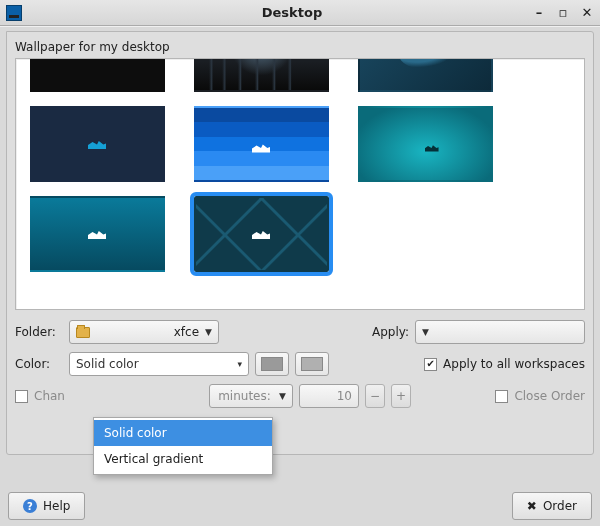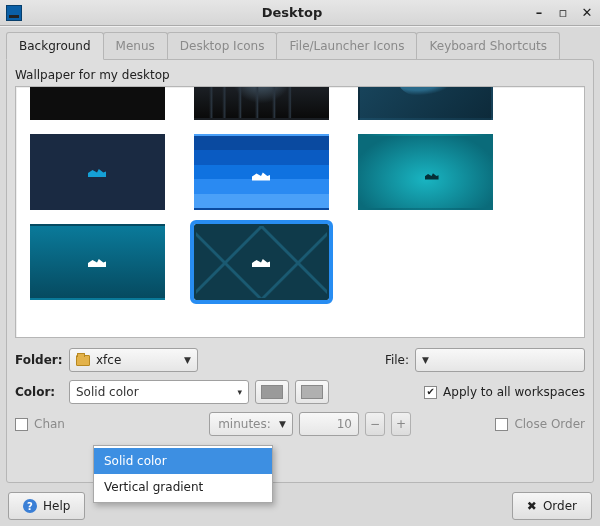--- a/index.html
+++ b/index.html
@@ -143,34 +143,34 @@
       linear-gradient(45deg, transparent 30%, #1a5a72 31%, #1a5a72 32%, transparent 33%,
                              transparent 66%, #1a5a72 67%, #1a5a72 68%, transparent 69%),
       linear-gradient(-45deg, transparent 30%, #1a5a72 31%, #1a5a72 32%, transparent 33%,
                               transparent 66%, #1a5a72 67%, #1a5a72 68%, transparent 69%); }
   .wp8::after { content:""; position:absolute; left:50%; top:50%; width:18px; height:10px; transform:translate(-50%,-50%);
     background:#fff; clip-path: polygon(0 60%, 25% 30%, 50% 55%, 60% 20%, 85% 55%, 100% 45%, 100% 100%, 0 100%); }
 
   
   .row { display:flex; align-items:center; margin-top:8px; gap:6px; font-size:12px; }
   .row.first { margin-top: 10px; }
-  .label { width: 48px; text-align: left; font-weight: bold; }
+  .label { width: 48px; text-align: left; }
   .combo, .spin, .swatch-btn {
     height: 24px;
     background: linear-gradient(#f8f8f8, #e6e6e6);
     border: 1px solid #a0a0a0;
     border-radius: 3px;
     display: inline-flex;
     align-items: center;
     padding: 0 6px;
     font-size: 12px;
   }
   .combo { justify-content: space-between; gap: 6px; }
   .combo .arrow { font-size: 9px; color:#333; }
-  .folder-combo { width: 129px; }
+  .folder-combo { width: 150px; text-align: right; }
   .style-combo { width: 170px; }
   .color-combo { width: 180px; background:#fff; border:1px solid #a0a0a0; color:#333; }
   .swatch-btn { width: 34px; justify-content:center; padding:0; }
   .swatch-inner { width: 22px; height: 14px; border:1px solid #888; background:#9a9a9a; }
   .chk { width:13px; height:13px; border:1px solid #888; background:#fff; display:inline-flex; align-items:center; justify-content:center; font-size:10px; line-height:1; }
   .chk.checked::after { content:"✔"; font-size:10px; }
   .spin { width: 60px; color:#888; justify-content:flex-end; }
   .spinbtn { width:20px; height:24px; border:1px solid #b0b0b0; border-radius:3px; display:inline-flex; align-items:center; justify-content:center; background:linear-gradient(#f0f0f0,#dcdcdc); color:#888; }
   .unitcombo { width:84px; color:#888;text-align:center; }
   .spacer { flex: 1 1 auto; }
@@ -214,27 +214,20 @@
   <div class="title">Desktop</div>
   <div class="right">
     <div class="win-btn">–</div>
     <div class="win-btn">▫</div>
     <div class="win-btn">✕</div>
   </div>
 </div>
 
 <div class="client">
 
-  <div class="tabs">
-    <div class="tab active">Background</div>
-    <div class="tab">Menus</div>
-    <div class="tab">Desktop Icons</div>
-    <div class="tab">File/Launcher Icons</div>
-    <div class="tab">Keyboard Shortcuts</div>
-  </div>
 
   <div class="tabpanel">
 
     <div class="section-label">Wallpaper for my desktop</div>
 
     <div class="wall-grid-wrap">
       <div class="wall-grid">
         <div class="thumb">
             <div class="inner wp1"></div>
           </div>
@@ -266,21 +259,21 @@
     </div>
 
     <div class="row first">
       <span class="label">Folder:</span>
       <div class="combo folder-combo">
         <span class="folder-icon"></span>
         <span style="flex:1">xfce</span>
         <span class="arrow">▼</span>
       </div>
       <div class="spacer"></div>
-      <span>File:</span>
+      <span>Apply:</span>
       <div class="combo style-combo">
         <span class="arrow">▼</span>
       </div>
     </div>
 
     <div class="row">
       <span class="label">Color:</span>
       <div class="combo color-combo">
         <span style="flex:1">Solid color</span>
         <span class="arrow">▾</span>

